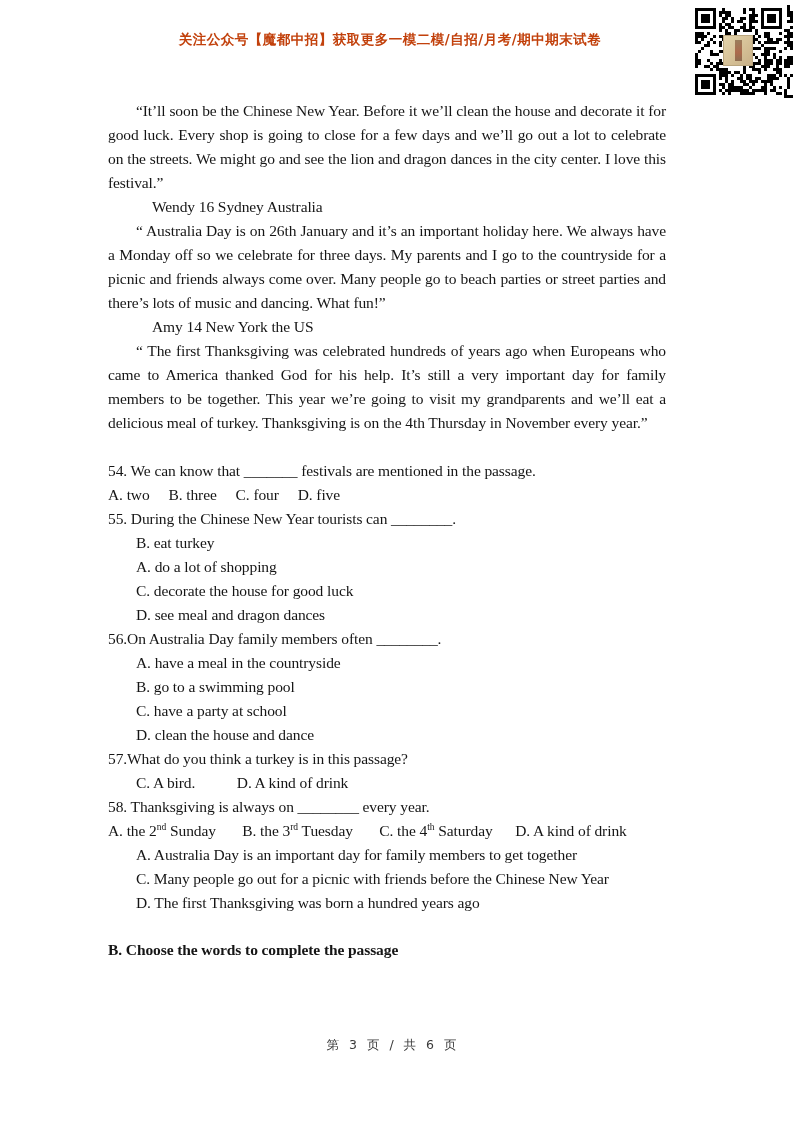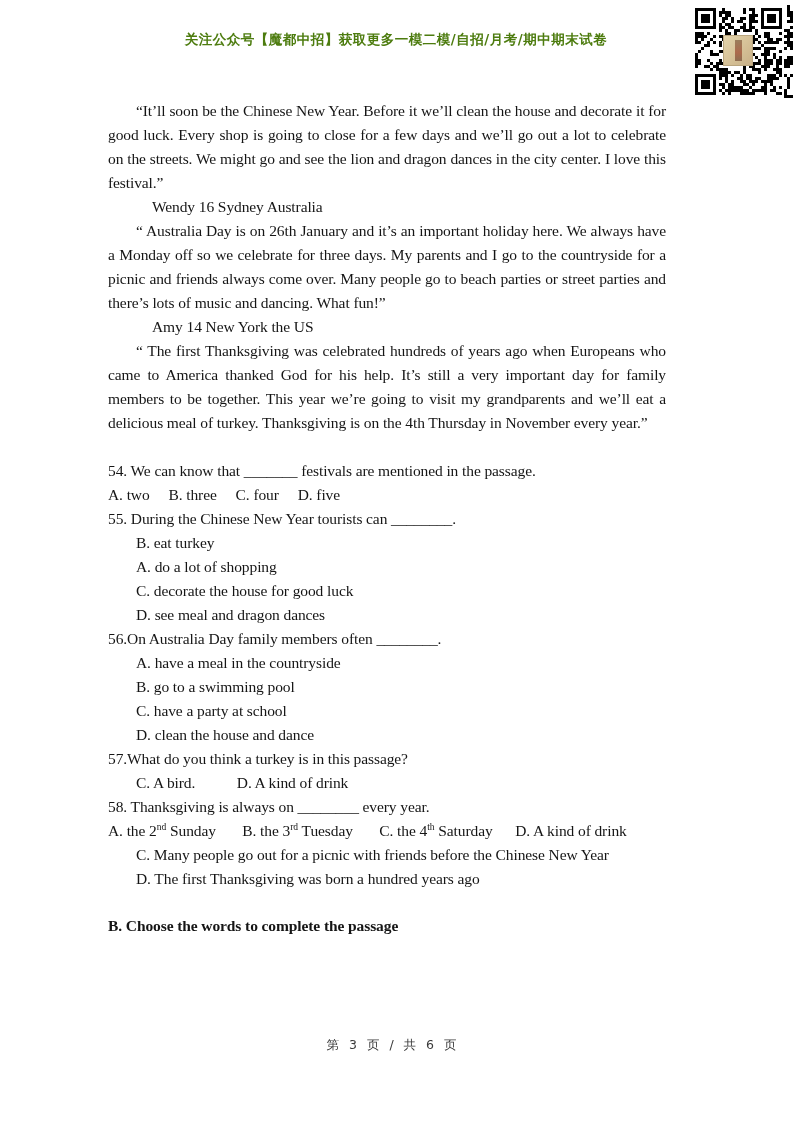--- a/index.html
+++ b/index.html
@@ -1,23 +1,23 @@
 <!DOCTYPE html>
 <html><head>
 <meta charset="utf-8">
 <style>
   * { margin:0; padding:0; box-sizing:border-box; }
   html,body { width:793px; height:1122px; }
   body { background:#ffffff; font-family:"Liberation Serif", serif; color:#151515; position:relative; }
   .page { position:absolute; inset:0; background:#fff; overflow:hidden; }
 
   .header-notice {
-    position:absolute; top:31px; left:8px; width:776px; text-align:center;
+    position:absolute; top:31px; left:2px; width:776px; text-align:center;
     font-family:"DejaVu Sans", sans-serif; font-weight:bold;
-    font-size:13.5px; color:#4d7c0f; letter-spacing:0.5px;
+    font-size:13.5px; color:#c2410c; letter-spacing:0.5px;
   }
 
   
   .qr { position:absolute; left:694px; top:7px; width:89px; height:89px; background:#fff; }
   .qr .modules { position:absolute; left:1px; top:1px; width:87px; height:87px; }
   .qr i, .qr-sliver i { position:absolute; background:#000; display:block; }
   .finder { position:absolute; width:21px; height:21px; border:3px solid #000; background:#fff; z-index:1; }
   .finder::after { content:""; position:absolute; left:3px; top:3px; width:9px; height:9px; background:#000; }
   .f-tl { left:0; top:0; } .f-tr { right:0; top:0; } .f-bl { left:0; bottom:0; }
   .qr-logo {
@@ -442,20 +442,21 @@
         <div class="opt">D. see meal and dragon dances</div>
         <div class="q">56.On Australia Day family members often ________.</div>
         <div class="opt">A. have a meal in the countryside</div>
         <div class="opt">B. go to a swimming pool</div>
         <div class="opt">C. have a party at school</div>
         <div class="opt">D. clean the house and dance</div>
         <div class="q">57.What do you think a turkey is in this passage?</div>
         <div class="opt">C. A bird.           D. A kind of drink</div>
         <div class="q">58. Thanksgiving is always on ________ every year.</div>
         <div class="q">A. the 2<sup>nd</sup> Sunday       B. the 3<sup>rd</sup> Tuesday       C. the 4<sup>th</sup> Saturday      D. A kind of drink</div>
+        <div class="opt">A. Australia Day is an important day for family members to get together</div>
         <div class="opt">C. Many people go out for a picnic with friends before the Chinese New Year</div>
         <div class="opt">D. The first Thanksgiving was born a hundred years ago</div>
       </div>
 
     <div class="section-b">B. Choose the words to complete the passage</div>
   </div>
 
   <div class="footer">第 3 页 / 共 6 页</div>
 
 </div>

